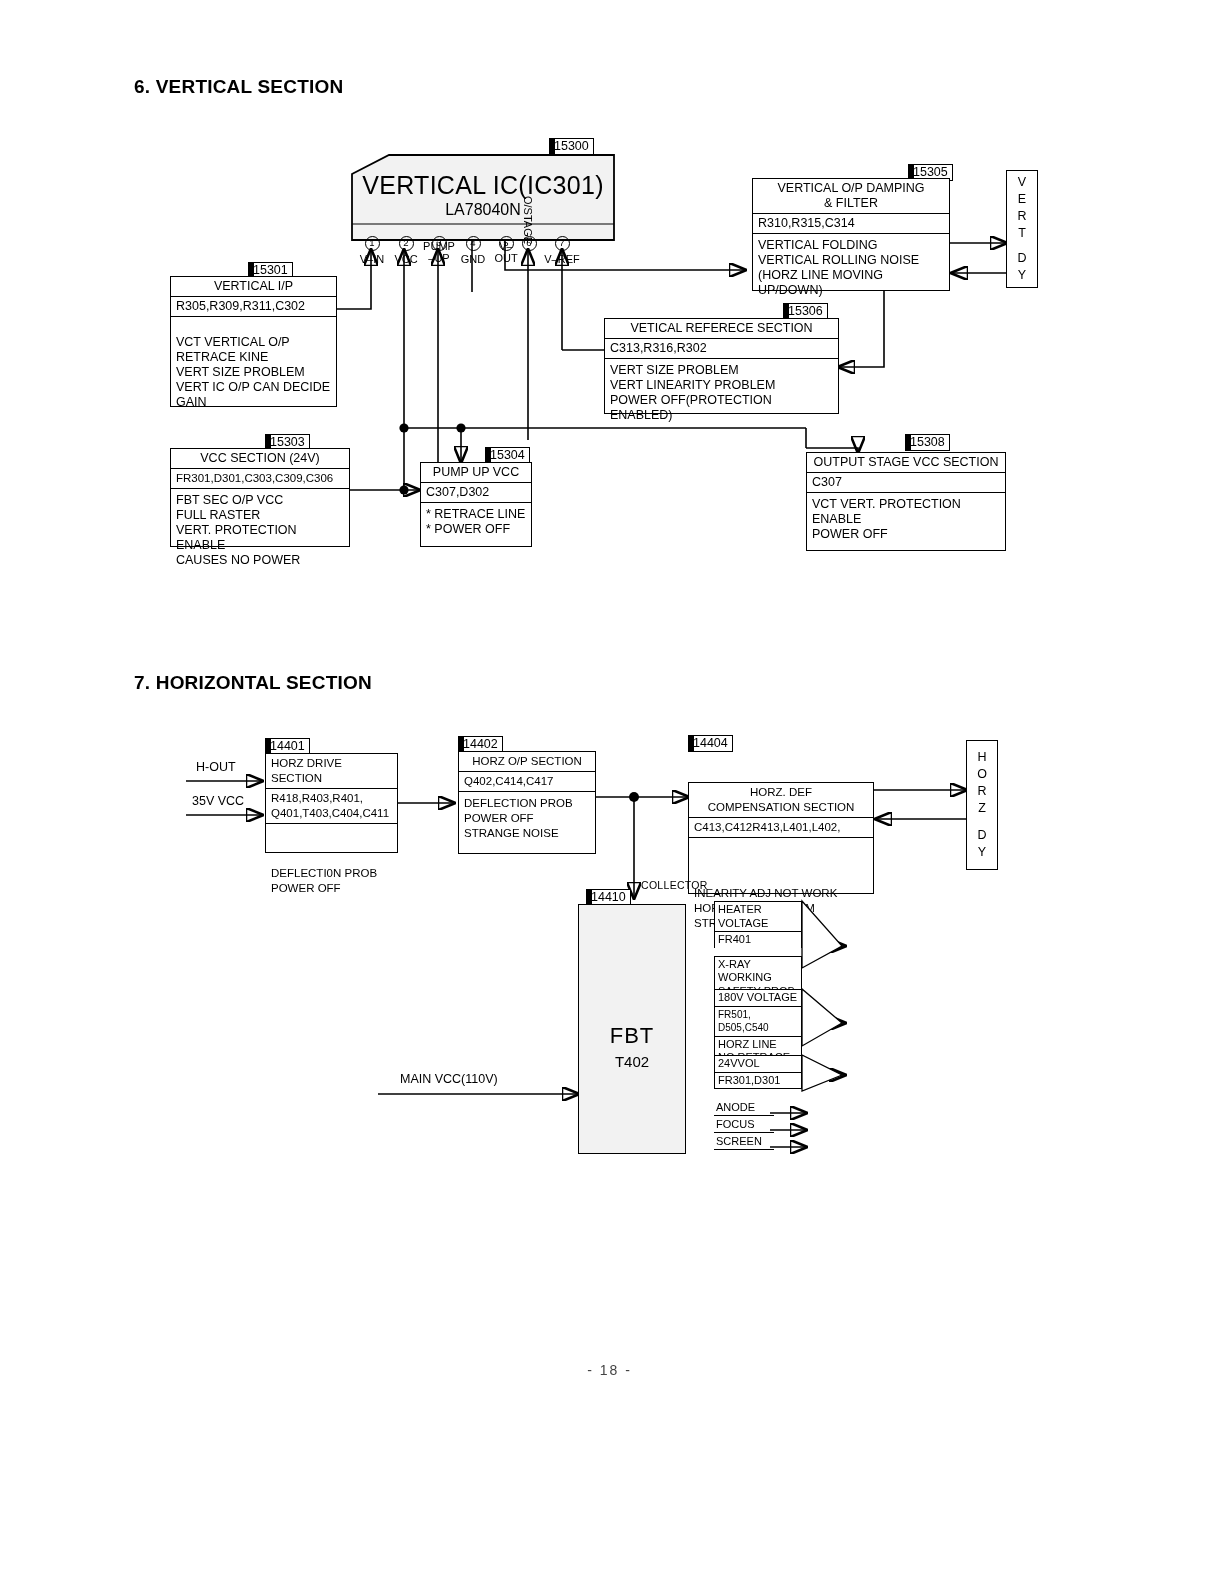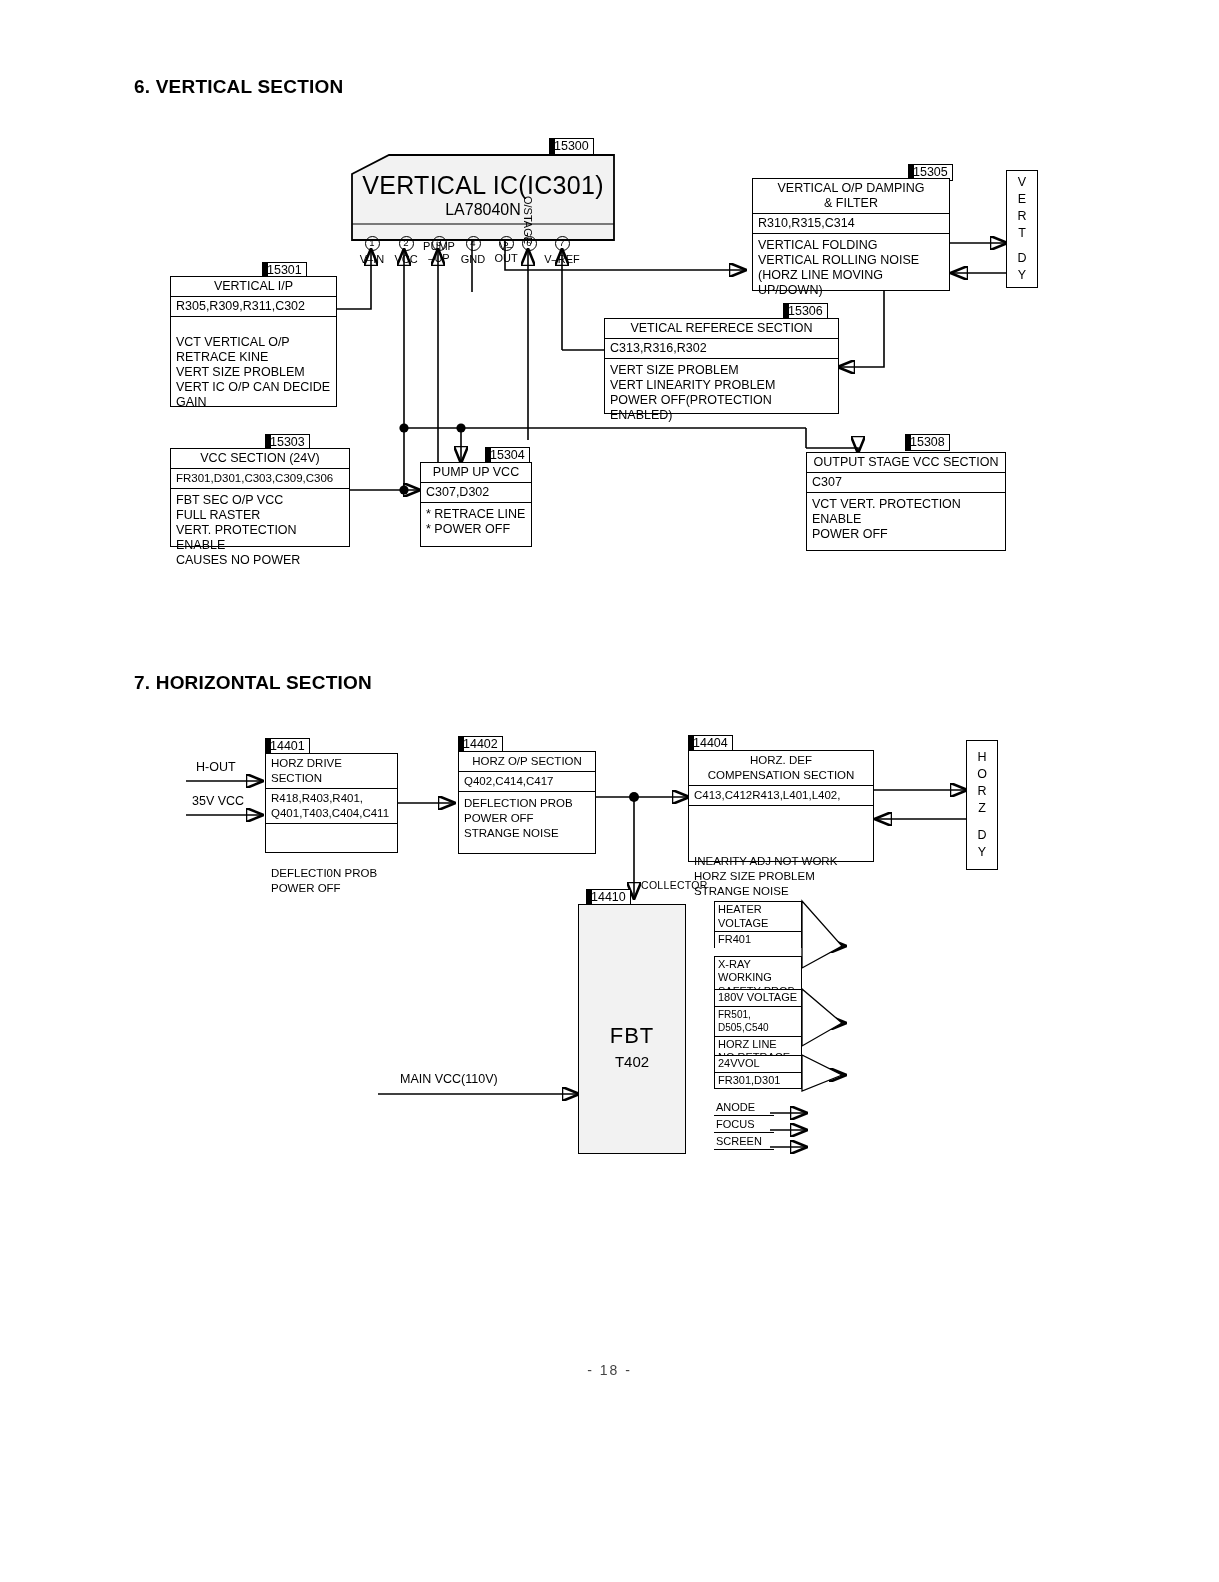--- a/index.html
+++ b/index.html
@@ -162,21 +162,21 @@
   <div class="pin" style="left:541px;top:221px;width:42px;">V–REF</div>
 
   <div class="pinnum" style="left:352px;top:236px;width:40px;"><span>1</span></div>
   <div class="pinnum" style="left:386px;top:236px;width:40px;"><span>2</span></div>
   <div class="pinnum" style="left:419px;top:236px;width:40px;"><span>3</span></div>
   <div class="pinnum" style="left:453px;top:236px;width:40px;"><span>4</span></div>
   <div class="pinnum" style="left:486px;top:236px;width:40px;"><span>5</span></div>
   <div class="pinnum" style="left:509px;top:236px;width:40px;"><span>6</span></div>
   <div class="pinnum" style="left:542px;top:236px;width:40px;"><span>7</span></div>
 
-  <div class="tag" style="left:262px;top:262px;">15301</div>
+  <div class="tag" style="left:248px;top:262px;">15301</div>
   <div class="box" style="left:170px;top:276px;width:167px;height:131px;">
     <div class="row c">VERTICAL  I/P</div>
     <div class="row">R305,R309,R311,C302</div>
     <div class="row pad" style="white-space:pre-line;margin-top:14px;">VCT VERTICAL O/P
  RETRACE KINE
 VERT SIZE   PROBLEM
 VERT IC O/P CAN DECIDE
 GAIN</div>
   </div>
 
@@ -254,21 +254,21 @@
   <div class="tag" style="left:458px;top:736px;">14402</div>
   <div class="box" style="left:458px;top:751px;width:138px;height:103px;">
     <div class="row c" style="font-size:11.5px;">HORZ O/P SECTION</div>
     <div class="row" style="font-size:11.5px;">Q402,C414,C417</div>
     <div class="row pad" style="white-space:pre-line;font-size:11.5px;">DEFLECTION PROB
 POWER OFF
 STRANGE NOISE</div>
   </div>
 
   <div class="tag" style="left:688px;top:735px;">14404</div>
-  <div class="box" style="left:688px;top:750px;width:186px;height:112px;">
+  <div class="box" style="left:688px;top:782px;width:186px;height:112px;">
     <div class="row c" style="white-space:pre-line;font-size:11.5px;">HORZ. DEF
 COMPENSATION SECTION</div>
     <div class="row" style="font-size:11.5px;">C413,C412R413,L401,L402,</div>
     <div class="row pad" style="white-space:pre-line;font-size:11.5px;margin-top:44px;">INEARITY ADJ NOT WORK
 HORZ SIZE PROBLEM
 STRANGE NOISE</div>
   </div>
 
   <div class="dybox" style="left:966px;top:740px;width:32px;height:130px;">
     <span>H</span>

